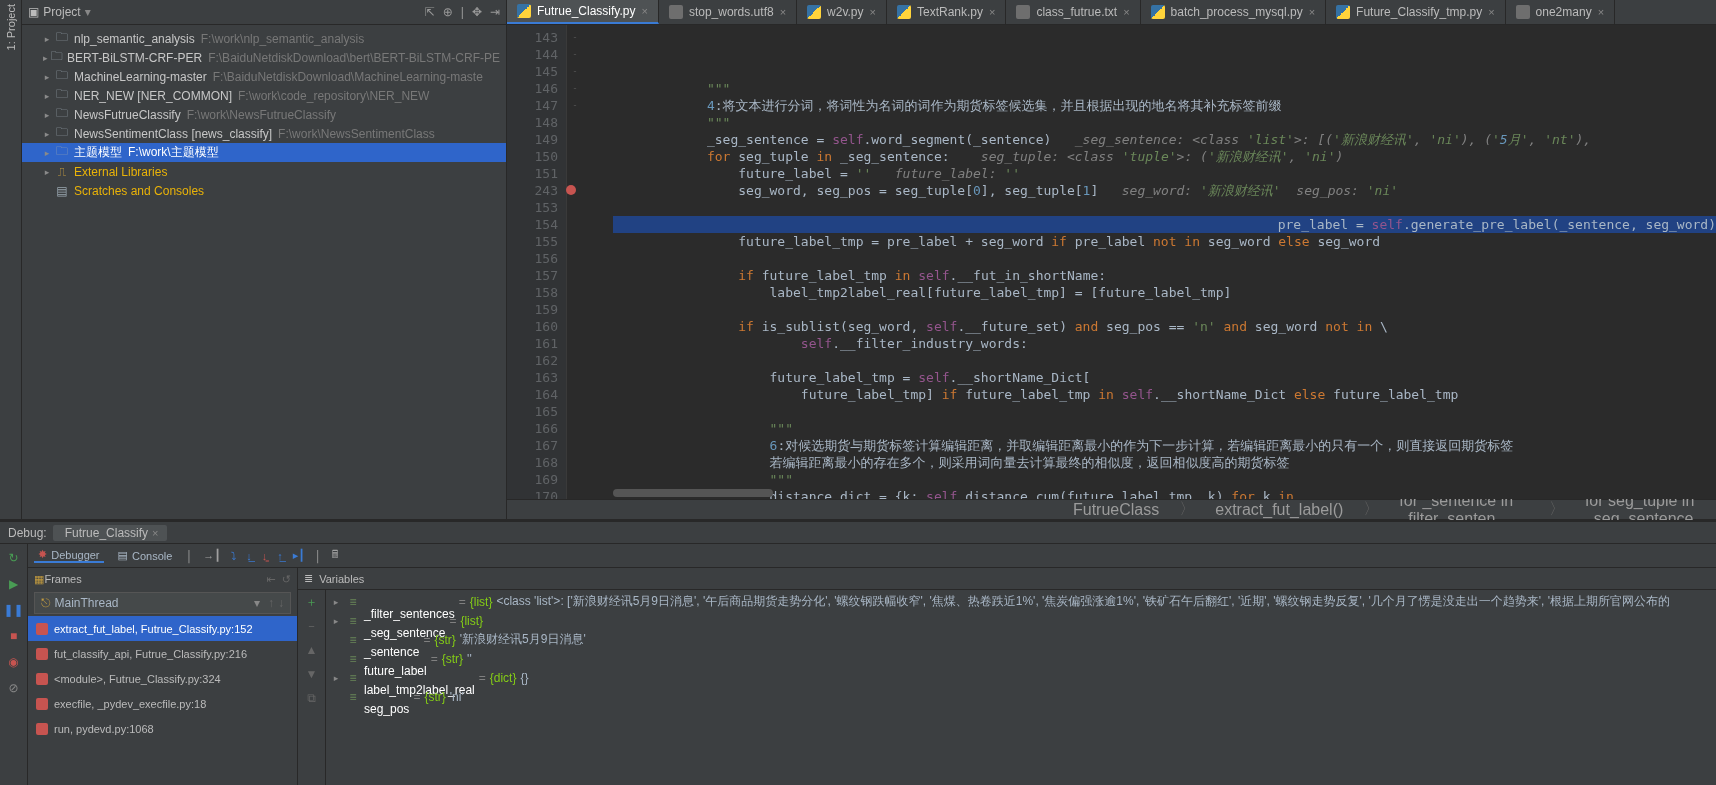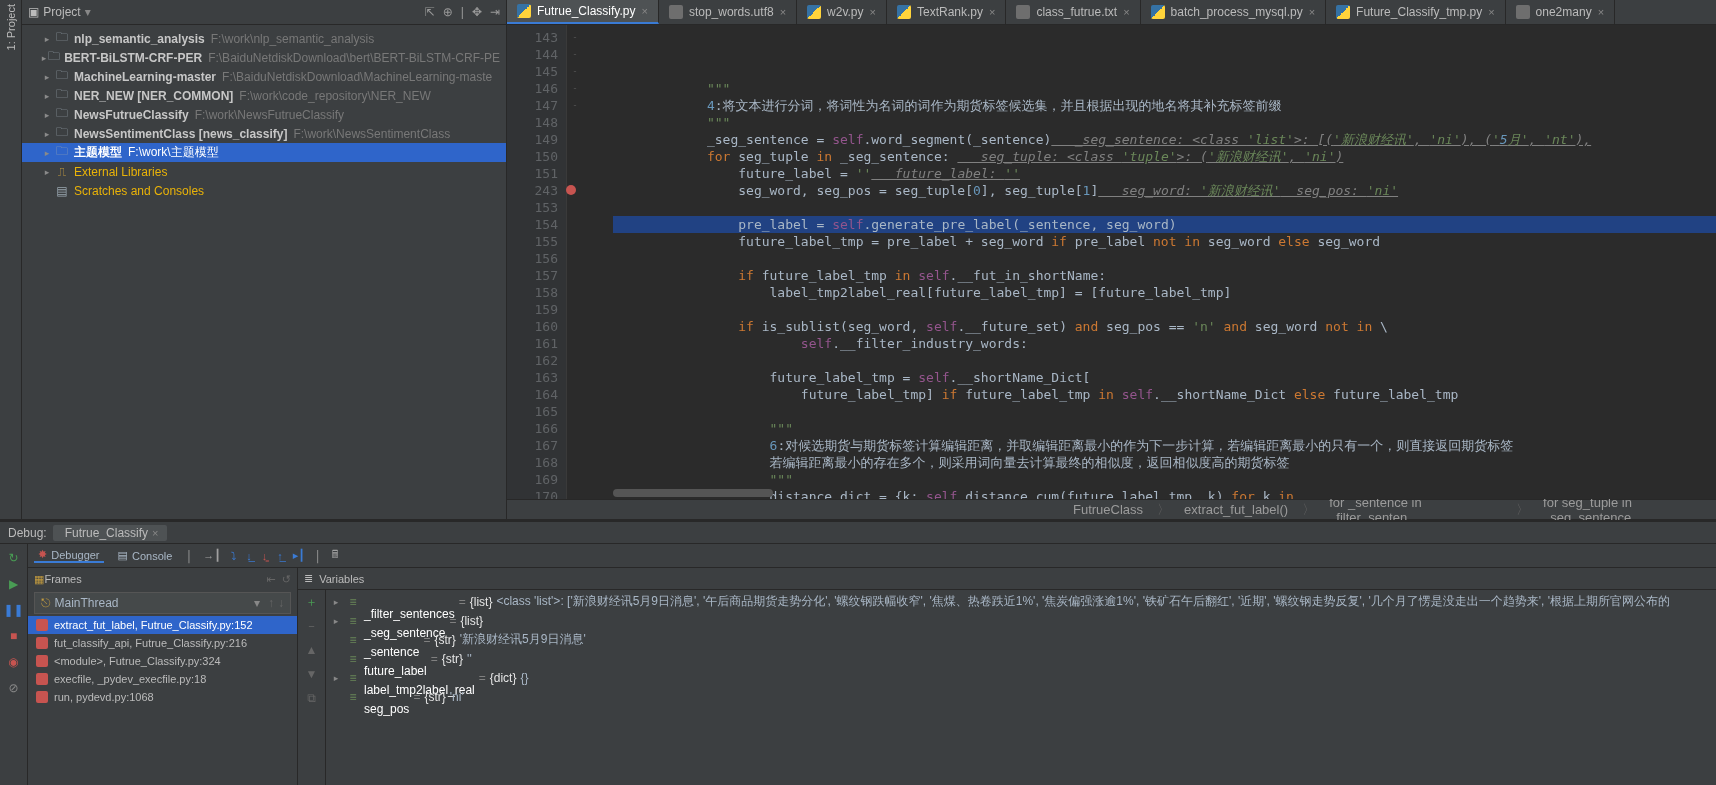--- a/index.html
+++ b/index.html
@@ -12,21 +12,21 @@
 
 .proj-panel { width:485px; background:#3c3f41; display:flex; flex-direction:column; border-right:1px solid #282828; }
 .proj-header { height:25px; display:flex; align-items:center; padding:0 6px; border-bottom:1px solid #282828; color:#bbbbbb; }
 .proj-header .hdr-left { display:flex; align-items:center; gap:4px; }
 .proj-header .hdr-right { margin-left:auto; display:flex; align-items:center; gap:8px; color:#999; }
 .proj-tree { flex:1; overflow:auto; padding-top:4px; }
 .tree-row { display:flex; align-items:center; height:19px; white-space:nowrap; padding-right:6px; }
 .tree-row.selected { background:#2f65ca; color:#ffffff; }
 .arrow { width:14px; text-align:center; color:#8a8a8a; font-size:9px; }
 .f-icon { width:16px; height:14px; margin-right:4px; display:inline-flex; align-items:center; justify-content:center; color:#9aa7b0; }
-.proj-name { color:#c7c7c7; font-weight:bold; }
+.proj-name { color:#c7c7c7; font-weight:normal; }
 .proj-path { color:#787878; margin-left:6px; }
 .tree-row.selected .proj-name, .tree-row.selected .proj-path { color:#ffffff; }
 .lib-label { color:#eab308; }
 
 
 .vstrip { width:22px; background:#3c3f41; border-right:1px solid #282828; display:flex; flex-direction:column; align-items:center; padding-top:4px; gap:8px; color:#bbbbbb; }
 .vstrip .vlabel { writing-mode:vertical-rl; transform:rotate(180deg); font-size:11px; color:#bbbbbb; }
 
 
 .editor-area { flex:1; display:flex; flex-direction:column; min-width:0; }
@@ -38,30 +38,30 @@
 .txt-ico { background:#6e6e6e; border-radius:2px; }
 .close-x { color:#888; font-size:11px; }
 
 .code-wrap { flex:1; display:flex; background:#2b2b2b; font-family:Consolas,Menlo,monospace; font-size:13px; min-height:0; overflow:hidden; position:relative; }
 .gutter { width:60px; background:#313335; color:#606366; text-align:right; padding:4px 8px 4px 0; line-height:17px; border-right:1px solid #3a3a3a; }
 .gutter .bp { position:relative; }
 .gutter .bp::before { content:""; position:absolute; right:-18px; top:3px; width:10px; height:10px; border-radius:50%; background:#c75450; }
 .fold-col { width:16px; background:#2b2b2b; color:#555; line-height:17px; text-align:center; font-size:9px; padding-top:4px; }
 .code-body { flex:1; padding:4px 0 4px 30px; line-height:17px; white-space:pre; color:#a9b7c6; position:relative; overflow:auto; }
 .code-line { height:17px; }
-.code-line.hl { background:#214283; }
+.code-line.hl { background:#214283;text-align:right; }
 .kw { color:#cc7832; }
 .str { color:#6a8759; }
-.cmt { color:#808080; font-style:italic;text-decoration:underline; }
+.cmt { color:#808080; font-style:italic; }
 .num { color:#6897bb; }
 .slf { color:#94558d; }
 
 .hscroll { position:absolute; bottom:2px; left:0; width:160px; height:8px; background:#555; border-radius:4px; margin-left:30px; }
 
-.breadcrumb { height:20px; background:#3c3f41; border-top:1px solid #282828; display:flex; align-items:center; padding-left:560px; gap:8px; color:#9b9b9b; font-size:13px; }
+.breadcrumb { height:20px; background:#3c3f41; border-top:1px solid #282828; display:flex; align-items:center; padding-left:560px; gap:14px; color:#9b9b9b; font-size:16px; }
 .bc-item { padding:0 6px; }
 .bc-sep { color:#606060; }
 
 
 .debug-panel { height:265px; background:#3c3f41; display:flex; flex-direction:column; border-top:2px solid #282828; }
 .dbg-header { height:22px; display:flex; align-items:center; padding:0 8px; border-bottom:1px solid #282828; gap:6px; color:#bbbbbb; }
 .dbg-tab { display:flex; align-items:center; gap:4px; background:#4e5254; padding:1px 8px; border-radius:2px; }
 .dbg-body { flex:1; display:flex; min-height:0; }
 .dbg-left-btns { width:28px; background:#3c3f41; display:flex; flex-direction:column; align-items:center; padding-top:6px; gap:10px; border-right:1px solid #282828; }
 .dbg-btn { width:16px; height:16px; display:flex; align-items:center; justify-content:center; color:#a0a0a0; font-size:12px; }
@@ -74,35 +74,35 @@
 .dbg-toolbar .sub-tab { display:flex; align-items:center; gap:4px; padding:0 4px; }
 .dbg-toolbar .sub-tab.active { border-bottom:2px solid #3a7bd5; }
 
 .dbg-cols { flex:1; display:flex; min-height:0; }
 .frames-col { width:270px; border-right:1px solid #282828; display:flex; flex-direction:column; }
 .frames-hdr { height:22px; display:flex; align-items:center; padding:0 6px; color:#bbbbbb; font-size:11px; }
 .frames-hdr .spacer { flex:1; }
 .thread-sel { height:22px; margin:2px 6px; background:#45494a; display:flex; align-items:center; padding:0 6px; border:1px solid #555; }
 .thread-sel .dd { margin-left:auto; color:#888; }
 .frame-list { flex:1; overflow:auto; }
-.frame-row { height:18px; display:flex; align-items:center; padding:0 8px; gap:6px; font-size:11px; color:#bbbbbb; white-space:nowrap; }
+.frame-row { height:25px; display:flex; align-items:center; padding:0 8px; gap:6px; font-size:11px; color:#bbbbbb; white-space:nowrap; }
 .frame-row.sel { background:#2f65ca; color:#fff; }
 .frame-ico { width:12px; height:12px; background:#c75450; border-radius:2px; flex-shrink:0; }
 
 .vars-col { flex:1; display:flex; flex-direction:column; min-width:0; }
 .vars-hdr { height:22px; display:flex; align-items:center; padding:0 6px; gap:6px; color:#bbbbbb; border-bottom:1px solid #282828; font-size:11px; }
 .vars-left-btns { width:28px; display:flex; flex-direction:column; align-items:center; padding-top:4px; gap:8px; border-right:1px solid #282828; }
 .vars-body-wrap { flex:1; display:flex; min-height:0; }
 .vars-list { flex:1; overflow:auto; padding-top:2px; font-size:12px; }
 .var-row { height:19px; display:flex; align-items:center; padding-left:4px; white-space:nowrap; gap:4px; }
 .var-arrow { width:12px; color:#888; font-size:9px; text-align:center; }
 .var-ico { width:14px; height:12px; display:inline-flex; align-items:center; justify-content:center; color:#6a8759; }
 .var-name { color:#ffffff;margin-top:24px; }
 .var-eq { color:#808080; }
-.var-type { color:#e5e5e5; }
+.var-type { color:#84cc16; }
 .var-val { color:#a9b7c6; }
 </style>
 </head>
 <body>
 
 <div class="root">
   <div class="top-area">
     <div class="vstrip">
       <span class="vlabel">1: Project</span>
     </div>

